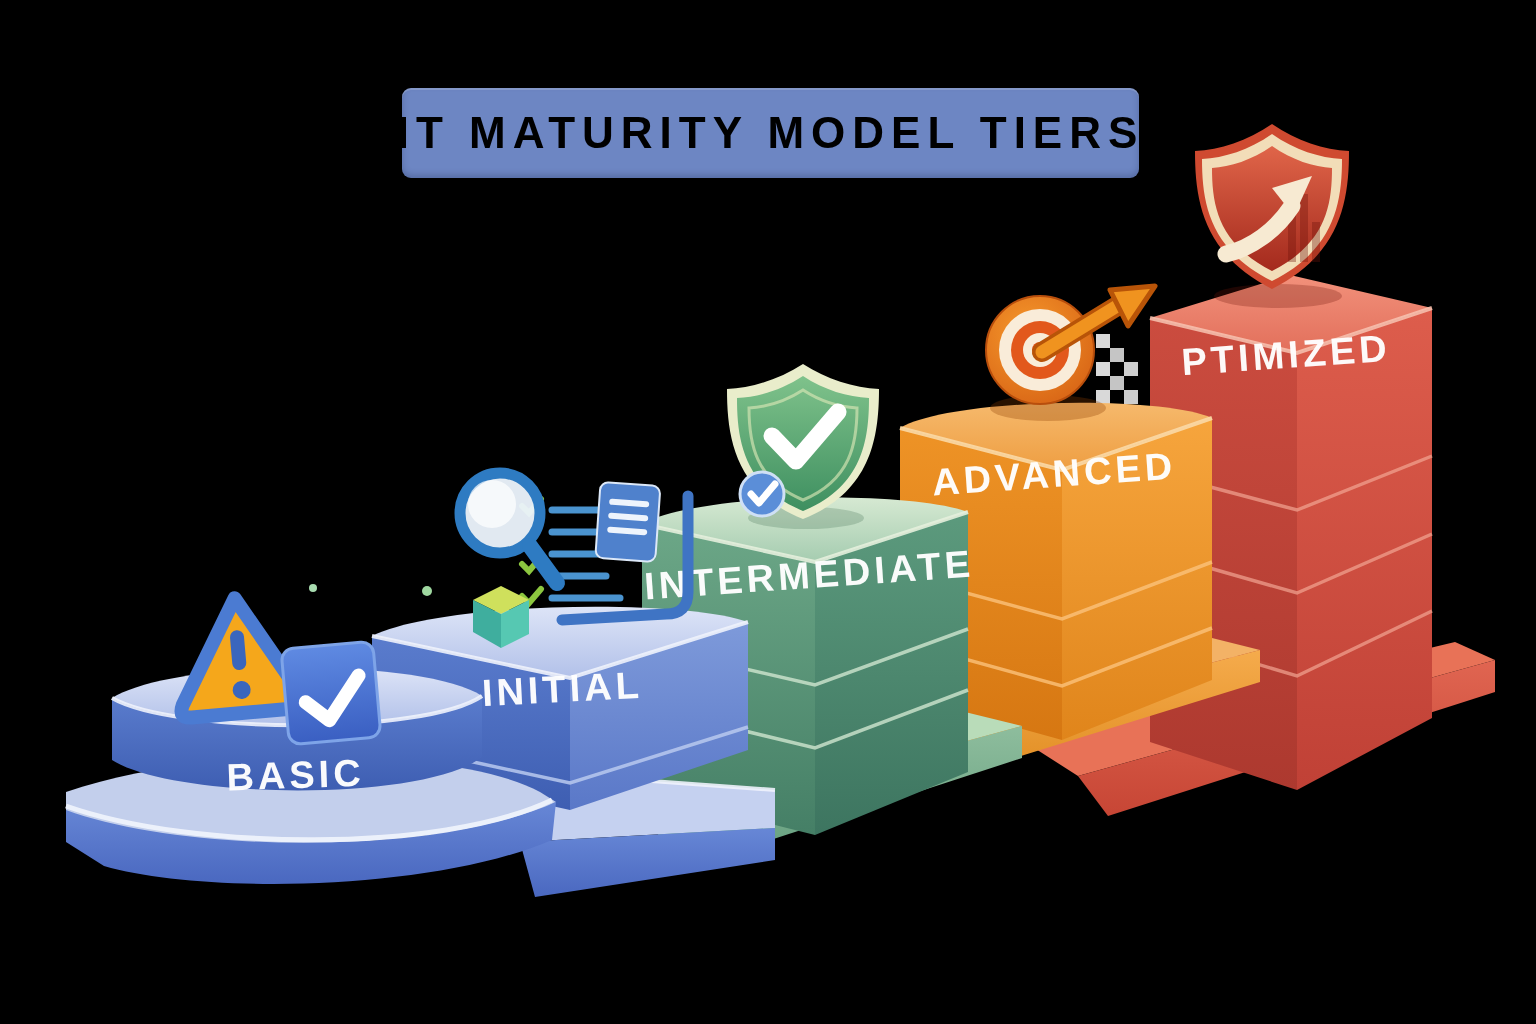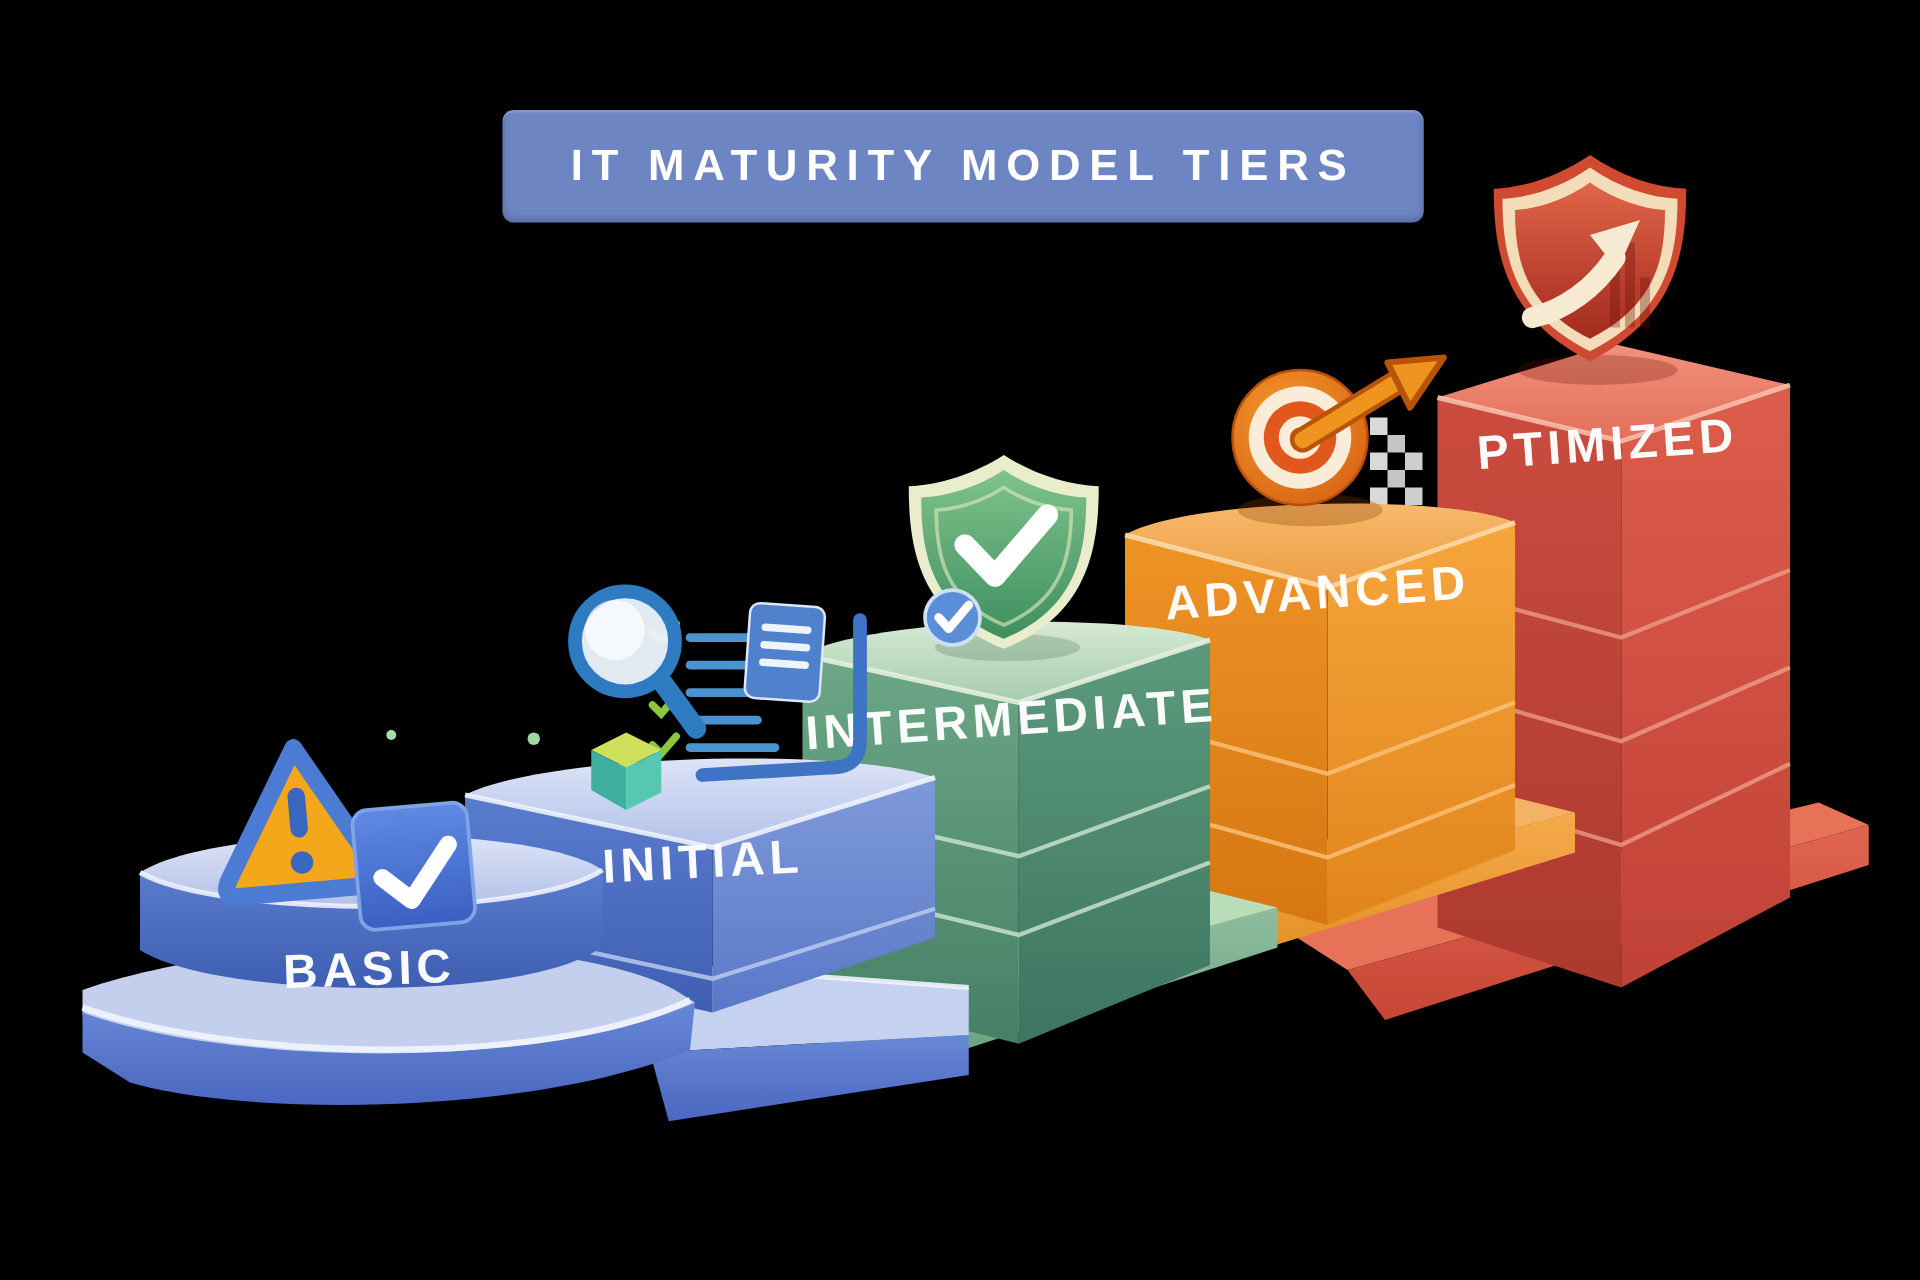--- a/index.html
+++ b/index.html
@@ -3,21 +3,21 @@
 <meta charset="utf-8">
 <style>
   html,body{margin:0;padding:0;background:#000;}
   #canvas{position:relative;width:1536px;height:1024px;background:#000;overflow:hidden;
           font-family:"Liberation Sans",sans-serif;}
   #scene{position:absolute;left:0;top:0;}
   #banner{position:absolute;left:402px;top:88px;width:737px;height:90px;
           background:#6d86c3;border-radius:9px;
           box-shadow:inset 0 2px 0 rgba(255,255,255,.18), inset 0 -3px 6px rgba(20,30,70,.25);
           display:flex;align-items:center;justify-content:center;}
-  #banner .t{color:#ffffff;font-weight:700;font-size:35px;letter-spacing:7px;white-space:nowrap;}
+  #banner .t{color:#000000;font-weight:700;font-size:44px;letter-spacing:7px;white-space:nowrap;}
   .lbl{fill:#ffffff;font-weight:700;font-size:38px;letter-spacing:4px;opacity:.97;}
 </style>
 </head>
 <body>
 
 <div id="canvas">
 
 <svg id="scene" width="1536" height="1024" viewBox="0 0 1536 1024">
   <defs>
     <linearGradient id="gBlueTop" x1="0" y1="0" x2="0" y2="1">

